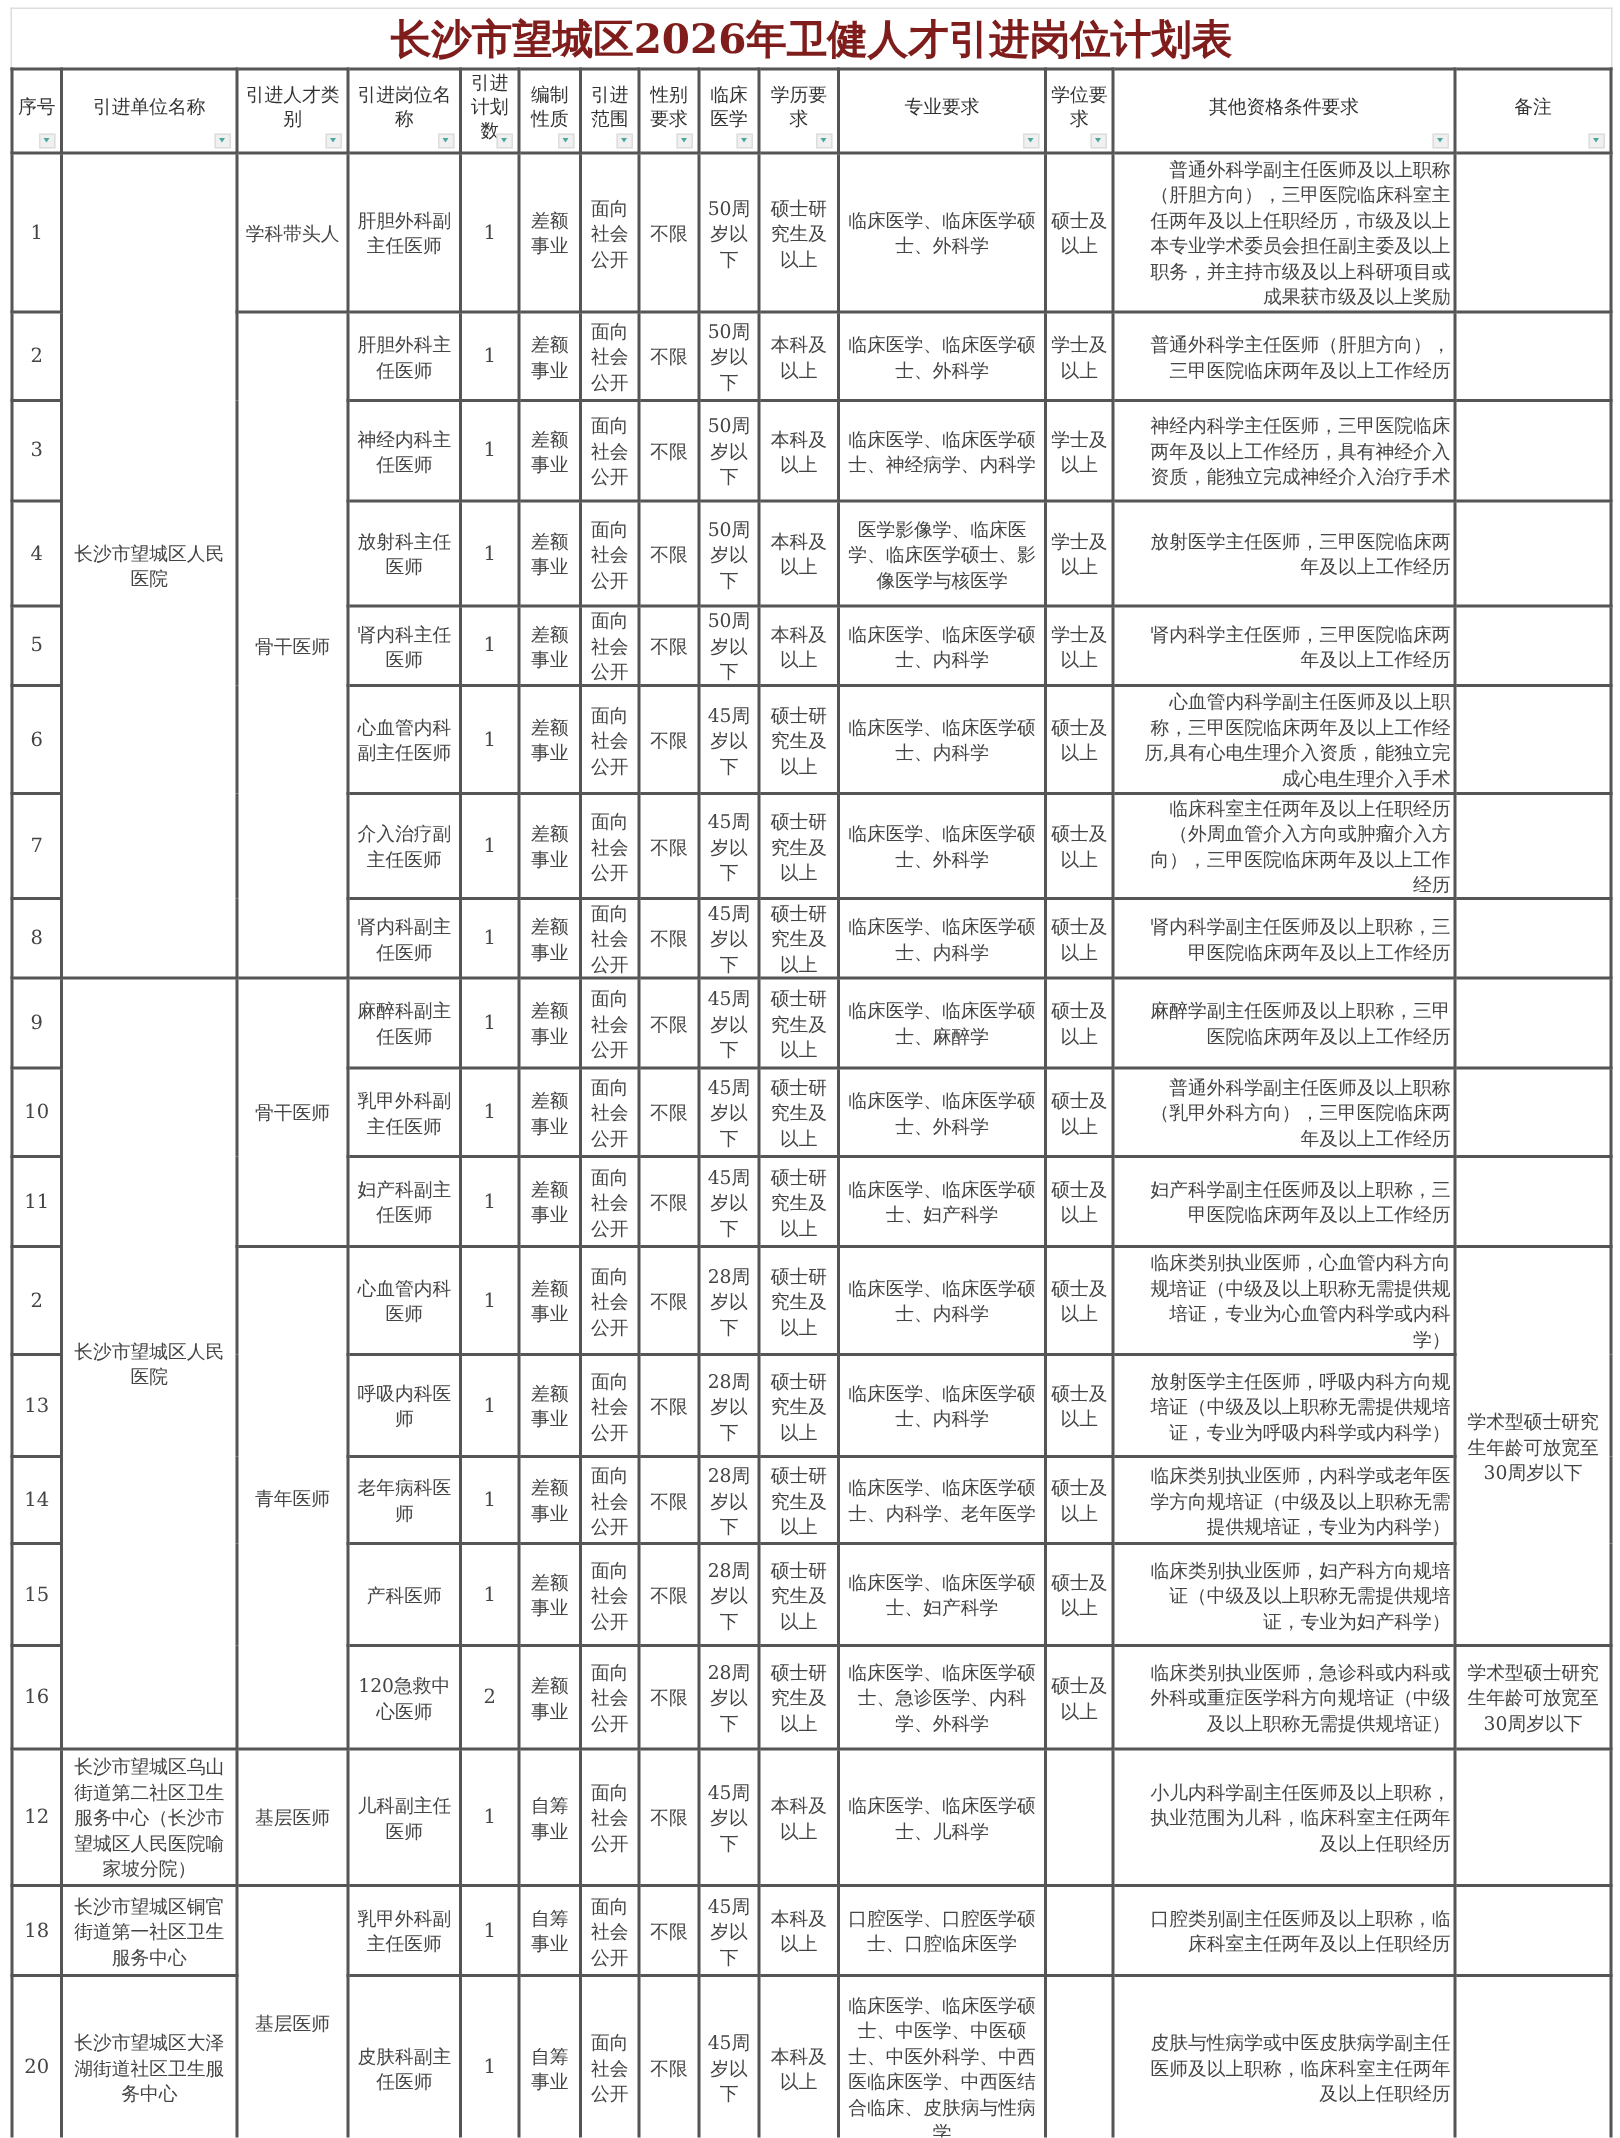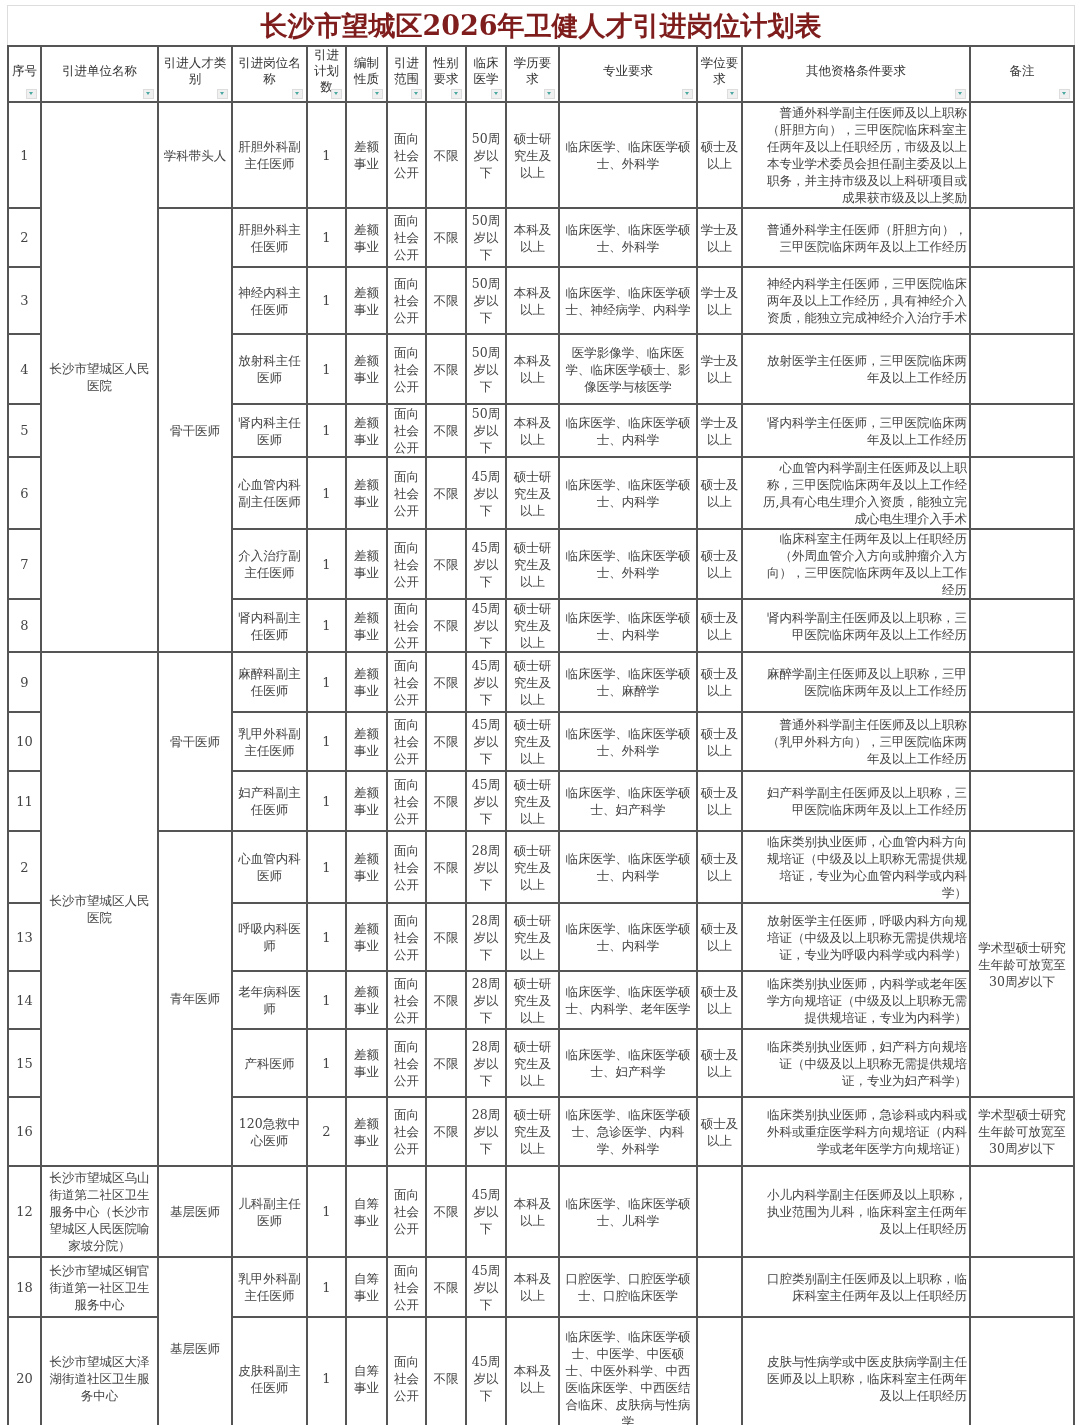--- a/index.html
+++ b/index.html
@@ -300,21 +300,21 @@
       <td class="num">16</td>
       <td>120急救中心医师</td>
       <td class="num">2</td>
       <td>差额事业</td>
       <td>面向社会公开</td>
       <td>不限</td>
       <td>28周岁以下</td>
       <td>硕士研究生及以上</td>
       <td>临床医学、临床医学硕士、急诊医学、内科学、外科学</td>
       <td>硕士及以上</td>
-      <td class="left">临床类别执业医师，急诊科或内科或外科或重症医学科方向规培证（内科学或老年医学方向规培证）</td>
+      <td class="left">临床类别执业医师，急诊科或内科或外科或重症医学科方向规培证（中级及以上职称无需提供规培证）</td>
       <td>学术型硕士研究生年龄可放宽至30周岁以下</td>
     </tr>
 
     <tr style="height:91px">
       <td class="num">12</td>
       <td>长沙市望城区乌山街道第二社区卫生服务中心（长沙市望城区人民医院喻家坡分院）</td>
       <td>基层医师</td>
       <td>儿科副主任医师</td>
       <td class="num">1</td>
       <td>自筹事业</td>

